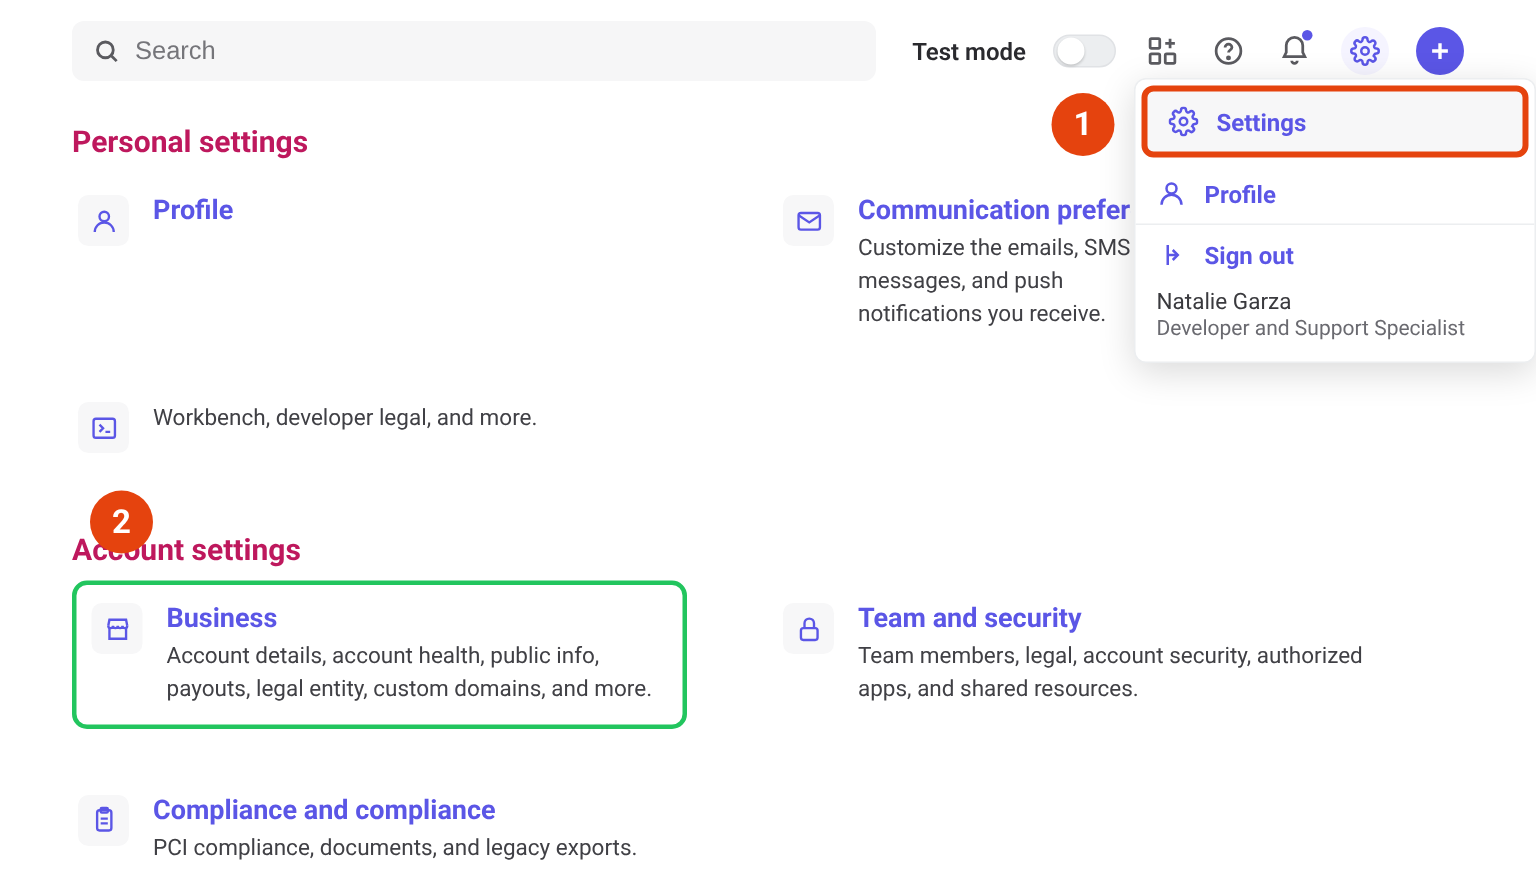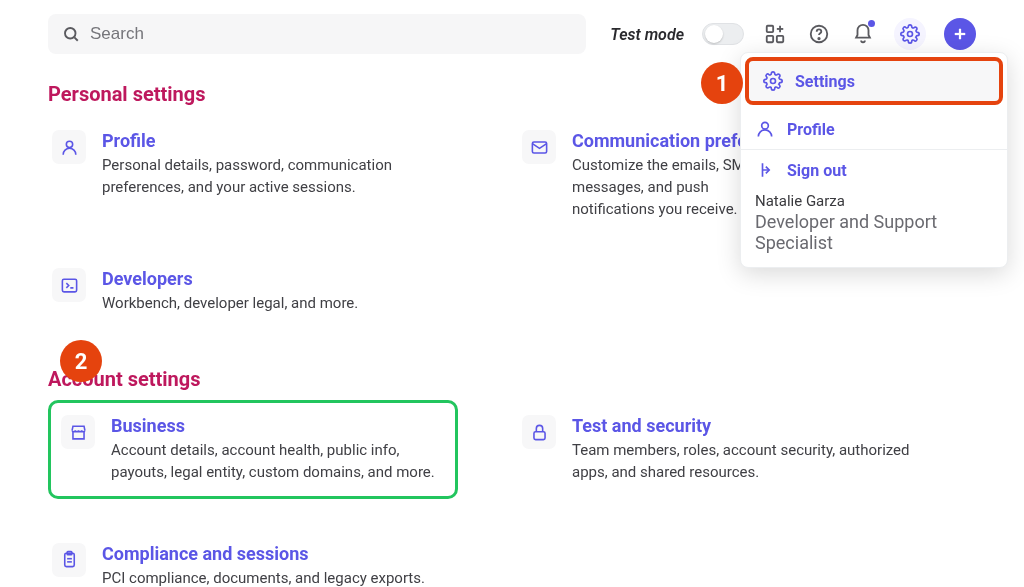--- a/index.html
+++ b/index.html
@@ -43,21 +43,20 @@
     .right-controls {
       display: flex;
       align-items: center;
       gap: 18px;
       margin-left: auto;
     }
     .test-mode-label {
       font-size: 16px;
       font-weight: 600;
       color: #2a2a2e;
-      font-style: italic;
     }
     .toggle {
       width: 42px;
       height: 22px;
       background: #eceef0;
       border-radius: 11px;
       position: relative;
       border: 1px solid #e0e2e5;
     }
     .toggle::after {
@@ -167,21 +166,21 @@
       display: flex;
       align-items: center;
       justify-content: center;
       z-index: 5;
     }
     .badge-2 { top: -27px; left: 12px; }
     .badge-1 { top: 62px; left: 701px; }
     .dropdown {
       position: absolute;
       top: 52px;
-      right: 16px;
+      right: 0;
       width: 268px;
       background: #fff;
       border-radius: 8px;
       box-shadow: 0 6px 24px rgba(0,0,0,0.15);
       border: 1px solid #eceef0;
       z-index: 4;
       overflow: hidden;
     }
     .dropdown-item {
       display: flex;
@@ -206,21 +205,21 @@
     }
     .dropdown-footer {
       padding: 8px 18px 14px 14px;
     }
     .dropdown-user-name {
       font-size: 15px;
       color: #3a3a3e;
       margin-bottom: 1px;
     }
     .dropdown-user-role {
-      font-size: 18px;
+      font-size: 14px;
       color: #6a6a70;
     }
     .trunc {
       white-space: nowrap;
       overflow: hidden;
     }
   </style>
 </head>
 <body>
 
@@ -284,21 +283,20 @@
 
     <div class="card">
       <div class="card-icon">
         <svg viewBox="0 0 24 24" fill="none" stroke="currentColor" stroke-width="2">
           <circle cx="12" cy="8" r="4"></circle>
             <path d="M4 21a8 8 0 0116 0"></path>
         </svg>
       </div>
       <div class="card-body">
         <div class="card-title">Profile</div>
-        <div class="card-desc">Personal details, password, communication preferences, and your active sessions.</div>
       </div>
     </div>
 
     <div class="card trunc" style="width:240px">
       <div class="card-icon">
         <svg viewBox="0 0 24 24" fill="none" stroke="currentColor" stroke-width="2">
           <rect x="3" y="5" width="18" height="14" rx="2"></rect>
             <path d="M3 7l9 6 9-6"></path>
         </svg>
       </div>
@@ -309,21 +307,20 @@
     </div>
 
     <div class="card">
       <div class="card-icon">
         <svg viewBox="0 0 24 24" fill="none" stroke="currentColor" stroke-width="2">
           <rect x="3" y="4" width="18" height="16" rx="2"></rect>
             <path d="M8 9l3 3-3 3M13 15h4"></path>
         </svg>
       </div>
       <div class="card-body">
-        <div class="card-title">Developers</div>
         <div class="card-desc">Workbench, developer legal, and more.</div>
       </div>
     </div>
   </div>
 
   <div class="section-wrap">
     <div class="step-badge badge-2">2</div>
     <h2 class="section-title">Account settings</h2>
     <div class="grid">
 
@@ -342,36 +339,36 @@
       </div>
 
       <div class="card">
         <div class="card-icon">
           <svg viewBox="0 0 24 24" fill="none" stroke="currentColor" stroke-width="2">
             <rect x="5" y="11" width="14" height="10" rx="2"></rect>
               <path d="M8 11V7a4 4 0 018 0v4"></path>
           </svg>
         </div>
         <div class="card-body">
-          <div class="card-title">Test and security</div>
-          <div class="card-desc">Team members, roles, account security, authorized apps, and shared resources.</div>
+          <div class="card-title">Team and security</div>
+          <div class="card-desc">Team members, legal, account security, authorized apps, and shared resources.</div>
         </div>
       </div>
 
       <div class="card">
         <div class="card-icon">
           <svg viewBox="0 0 24 24" fill="none" stroke="currentColor" stroke-width="2">
             <rect x="6" y="4" width="12" height="17" rx="2"></rect>
               <rect x="9" y="2" width="6" height="4" rx="1"></rect>
               <line x1="9" y1="11" x2="15" y2="11"></line>
               <line x1="9" y1="15" x2="15" y2="15"></line>
           </svg>
         </div>
         <div class="card-body">
-          <div class="card-title">Compliance and sessions</div>
+          <div class="card-title">Compliance and compliance</div>
           <div class="card-desc">PCI compliance, documents, and legacy exports.</div>
         </div>
       </div>
 
     </div>
   </div>
 
 </div>
 
 <div class="step-badge badge-1">1</div>

